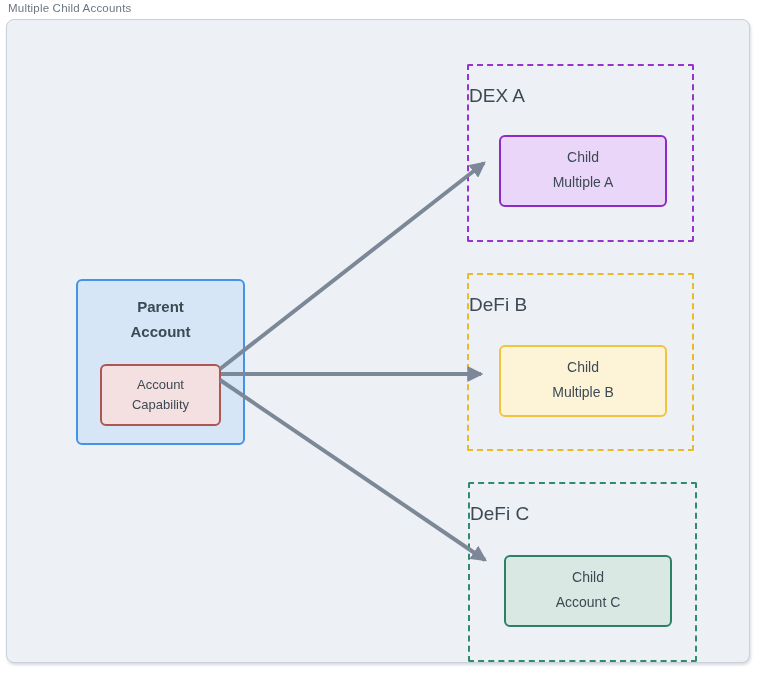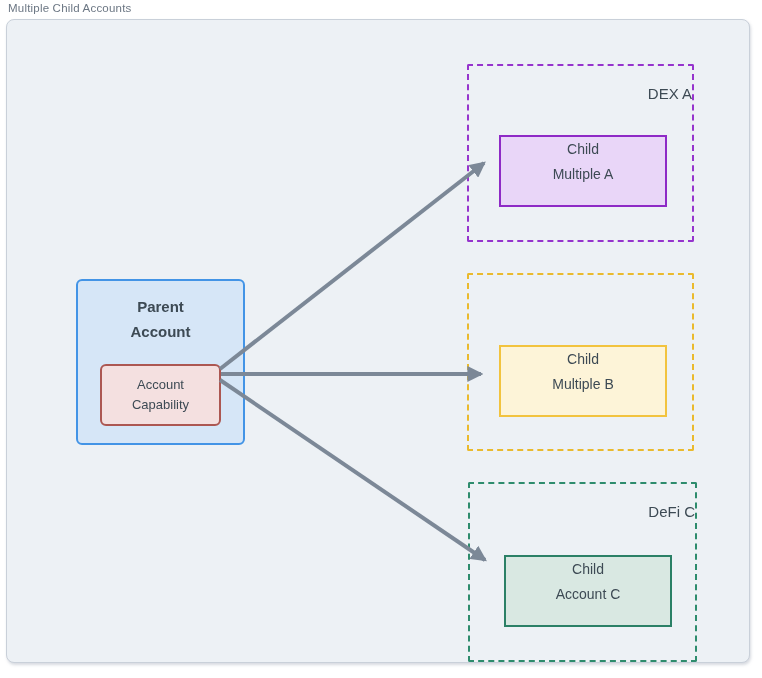--- a/index.html
+++ b/index.html
@@ -60,30 +60,31 @@
     position: absolute;
     border-style: dashed; border-width: 2px;
     border-radius: 2px;
     box-sizing: border-box;
   }
   .group-dex  { left: 460px; top: 44px;  width: 227px; height: 178px; border-color: var(--dex-stroke); }
   .group-defi { left: 460px; top: 253px; width: 227px; height: 178px; border-color: var(--defi-stroke); }
   .group-game { left: 461px; top: 462px; width: 229px; height: 180px; border-color: var(--game-stroke); }
 
   .group-label {
-    margin-top: 19px; text-align: right;
-    font-size: 15px; color: var(--text-dark);
+    margin-top: 19px; text-align: left;
+    font-size: 19px; color: var(--text-dark);
   }
 
   .child-box {
     position: absolute;
     width: 168px; height: 72px;
-    border: 2px solid; border-radius: 0;
+    border: 2px solid; border-radius: 6px;
     box-sizing: border-box;
     text-align: center; font-size: 14px; line-height: 25px;
+    padding-top: 8px;
     color: var(--text-dark);
   }
   .group-dex  .child-box { left: 30px; top: 69px; background: var(--dex-fill);  border-color: var(--dex-child-stroke); }
   .group-defi .child-box { left: 30px; top: 70px; background: var(--defi-fill); border-color: var(--defi-child-stroke); }
   .group-game .child-box { left: 34px; top: 71px; background: var(--game-fill); border-color: var(--game-child-stroke); }
 
   
   .arrows {
     position: absolute; left: 0; top: 0;
     pointer-events: none; z-index: 5;
@@ -113,20 +114,21 @@
 
     <div class="group group-dex">
       <div class="group-label">DEX A</div>
       <div class="child-box">
         <div>Child</div>
         <div>Multiple A</div>
       </div>
     </div>
 
     <div class="group group-defi">
+      <div class="group-label">DeFi B</div>
       <div class="child-box">
         <div>Child</div>
         <div>Multiple B</div>
       </div>
     </div>
 
     <div class="group group-game">
       <div class="group-label">DeFi C</div>
       <div class="child-box">
         <div>Child</div>

